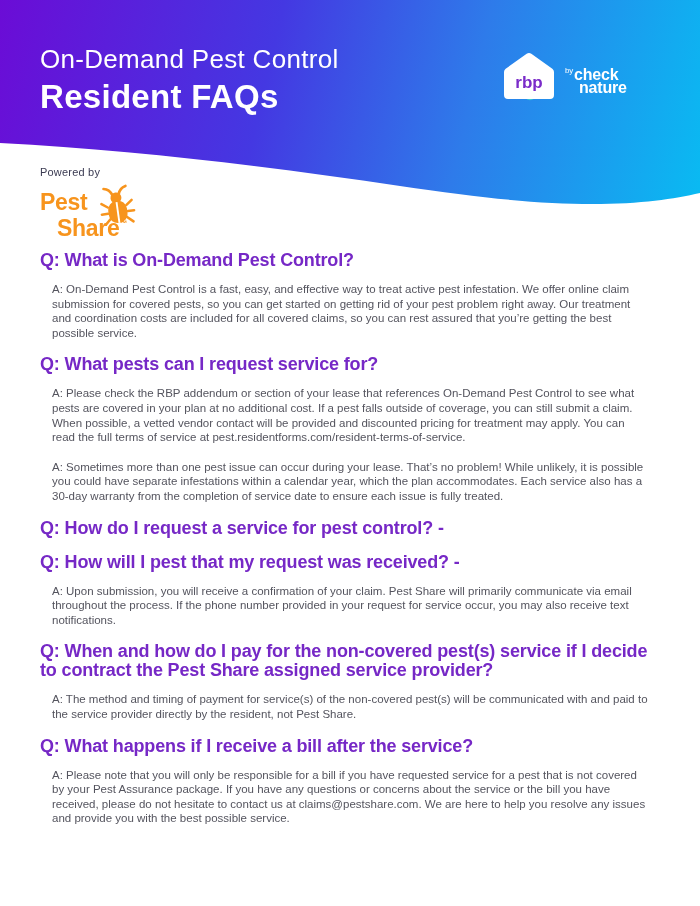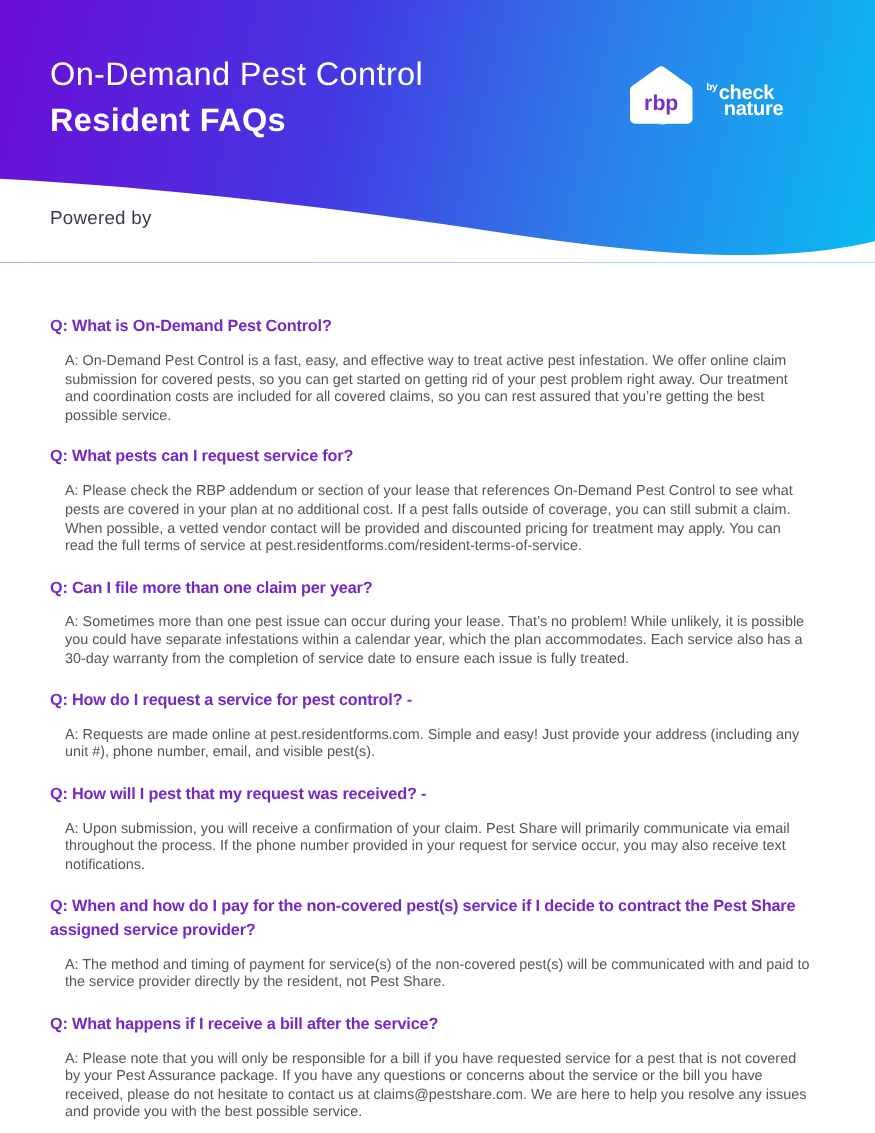--- a/index.html
+++ b/index.html
@@ -5,42 +5,42 @@
   html,body{margin:0;padding:0;background:#ffffff;}
   body{width:700px;height:906px;font-family:"Liberation Sans",sans-serif;-webkit-font-smoothing:antialiased;}
   .page{position:relative;width:700px;height:906px;overflow:hidden;background:#fff;}
 
   
   .hero{position:relative;width:700px;height:210px;
         background:linear-gradient(103deg,#6B0CD6 0%,#4438E2 38%,#2E7BEA 66%,#09BBF2 100%);}
   .wave{position:absolute;left:0;bottom:0;width:700px;height:90px;display:block;}
   .hero-titles{position:absolute;left:40px;top:41px;color:#ffffff;}
   .title1{font-size:26px;font-weight:400;line-height:37px;letter-spacing:.3px;}
-  .title2{font-size:26px;font-weight:700;line-height:37px;letter-spacing:.3px;}
+  .title2{font-size:33px;font-weight:700;line-height:37px;letter-spacing:.3px;}
 
   .brandlock{position:absolute;left:501px;top:49px;display:flex;align-items:center;gap:7px;}
   .rbp-badge{display:block;}
   .rbp-text{font-family:"Liberation Sans",sans-serif;font-weight:700;}
   .byline{color:#fff;font-weight:700;font-size:16px;line-height:13px;letter-spacing:-0.2px;}
-  .byline .by{font-size:8px;font-weight:700;vertical-align:7px;margin-right:1px;}
+  .byline .by{font-size:8px;font-weight:400;vertical-align:7px;margin-right:1px;}
   .byline .nature{display:block;margin-left:14px;}
 
   
   .powered{position:absolute;left:40px;top:166px;}
-  .powered-label{font-size:15px;color:#3B3B52;letter-spacing:.2px;margin-bottom:14px;}
+  .powered-label{font-size:11px;color:#3B3B52;letter-spacing:.2px;margin-bottom:14px;}
   .ps-wrap{position:relative;width:120px;}
   .ps-line1,.ps-line2{color:#F7941D;font-weight:700;font-size:23px;line-height:21px;letter-spacing:-0.3px;}
   .ps-line2{margin-left:17px;}
   .ps-tm{font-size:8px;vertical-align:10px;font-weight:700;}
   .bug{position:absolute;left:60px;top:-8px;}
 
   
   .content{margin:41px 40px 0 40px;}
   .faq{margin:0 0 15px 0;}
-  .q{margin:0 0 6px 0;font-size:13px;font-weight:700;line-height:19px;
+  .q{margin:0 0 6px 0;font-size:18px;font-weight:700;line-height:19px;
      color:#7628C6;letter-spacing:-0.15px;}
   .a{margin:12px;font-size:11.5px;line-height:14.6px;color:#54545E;max-width:622px;}
 </style>
 </head>
 <body>
 
 <div class="page">
 
   <header class="hero">
     <div class="hero-titles">
@@ -60,38 +60,55 @@
       </div>
     </div>
 
     <svg class="wave" viewBox="0 0 700 90" preserveAspectRatio="none" aria-hidden="true">
       <path d="M0,23 C130,30 260,45 400,66 C480,78 540,84 592,84 C642,84 674,79 700,73 L700,90 L0,90 Z" fill="#ffffff"></path>
     </svg>
   </header>
 
   <div class="powered">
     <div class="powered-label">Powered by</div>
+    <div class="ps-wrap">
+      <div class="ps-line1">Pest</div>
+      <div class="ps-line2"><span>Share</span><span class="ps-tm">™</span></div>
+      <svg class="bug" width="36" height="42" viewBox="0 0 34 40" aria-hidden="true">
+        <g transform="rotate(-8 17 20)">
+          <path d="M13,10 Q11,4 5.5,3" fill="none" stroke="#F7941D" stroke-width="2.6" stroke-linecap="round"></path>
+          <path d="M19,10 Q21,4 26.5,3" fill="none" stroke="#F7941D" stroke-width="2.6" stroke-linecap="round"></path>
+          <circle cx="16" cy="13" r="5.2" fill="#F7941D"></circle>
+          <rect x="7" y="16" width="18" height="21" rx="8.5" fill="#F7941D"></rect>
+          <line x1="16" y1="17" x2="16" y2="37" stroke="#ffffff" stroke-width="1.8"></line>
+          <path d="M7,21 L1.5,17" stroke="#F7941D" stroke-width="2.4" stroke-linecap="round"></path>
+          <path d="M6.5,27 L0.5,27" stroke="#F7941D" stroke-width="2.4" stroke-linecap="round"></path>
+          <path d="M8,32.5 L2.5,37.5" stroke="#F7941D" stroke-width="2.4" stroke-linecap="round"></path>
+          <path d="M25,21 L30.5,17" stroke="#F7941D" stroke-width="2.4" stroke-linecap="round"></path>
+          <path d="M25.5,27 L31.5,27" stroke="#F7941D" stroke-width="2.4" stroke-linecap="round"></path>
+          <path d="M24,32.5 L29.5,37.5" stroke="#F7941D" stroke-width="2.4" stroke-linecap="round"></path>
+        </g>
+      </svg>
+    </div>
   </div>
 
   <main class="content">
     <section class="faq">
       <h3 class="q">Q: What is On-Demand Pest Control?</h3>
       <p class="a">A: On-Demand Pest Control is a fast, easy, and effective way to treat active pest infestation. We offer online claim submission for covered pests, so you can get started on getting rid of your pest problem right away. Our treatment and coordination costs are included for all covered claims, so you can rest assured that you’re getting the best possible service.</p>
     </section>
     <section class="faq">
       <h3 class="q">Q: What pests can I request service for?</h3>
       <p class="a">A: Please check the RBP addendum or section of your lease that references On-Demand Pest Control to see what pests are covered in your plan at no additional cost. If a pest falls outside of coverage, you can still submit a claim. When possible, a vetted vendor contact will be provided and discounted pricing for treatment may apply. You can read the full terms of service at pest.residentforms.com/resident-terms-of-service.</p>
     </section>
     <section class="faq">
-      <h3 class="q">Q: Can I file more than one claim per year?</h3>
       <p class="a">A: Sometimes more than one pest issue can occur during your lease. That’s no problem! While unlikely, it is possible you could have separate infestations within a calendar year, which the plan accommodates. Each service also has a 30-day warranty from the completion of service date to ensure each issue is fully treated.</p>
     </section>
     <section class="faq">
       <h3 class="q">Q: How do I request a service for pest control? -</h3>
-      <p class="a">A: Requests are made online at pest.residentforms.com. Simple and easy! Just provide your address (including any unit #), phone number, email, and visible pest(s).</p>
     </section>
     <section class="faq">
       <h3 class="q">Q: How will I pest that my request was received? -</h3>
       <p class="a">A: Upon submission, you will receive a confirmation of your claim. Pest Share will primarily communicate via email throughout the process. If the phone number provided in your request for service occur, you may also receive text notifications.</p>
     </section>
     <section class="faq">
     </section>
     <section class="faq">
       <h3 class="q">Q: When and how do I pay for the non-covered pest(s) service if I decide to contract the Pest Share assigned service provider?</h3>
       <p class="a">A: The method and timing of payment for service(s) of the non-covered pest(s) will be communicated with and paid to the service provider directly by the resident, not Pest Share.</p>

